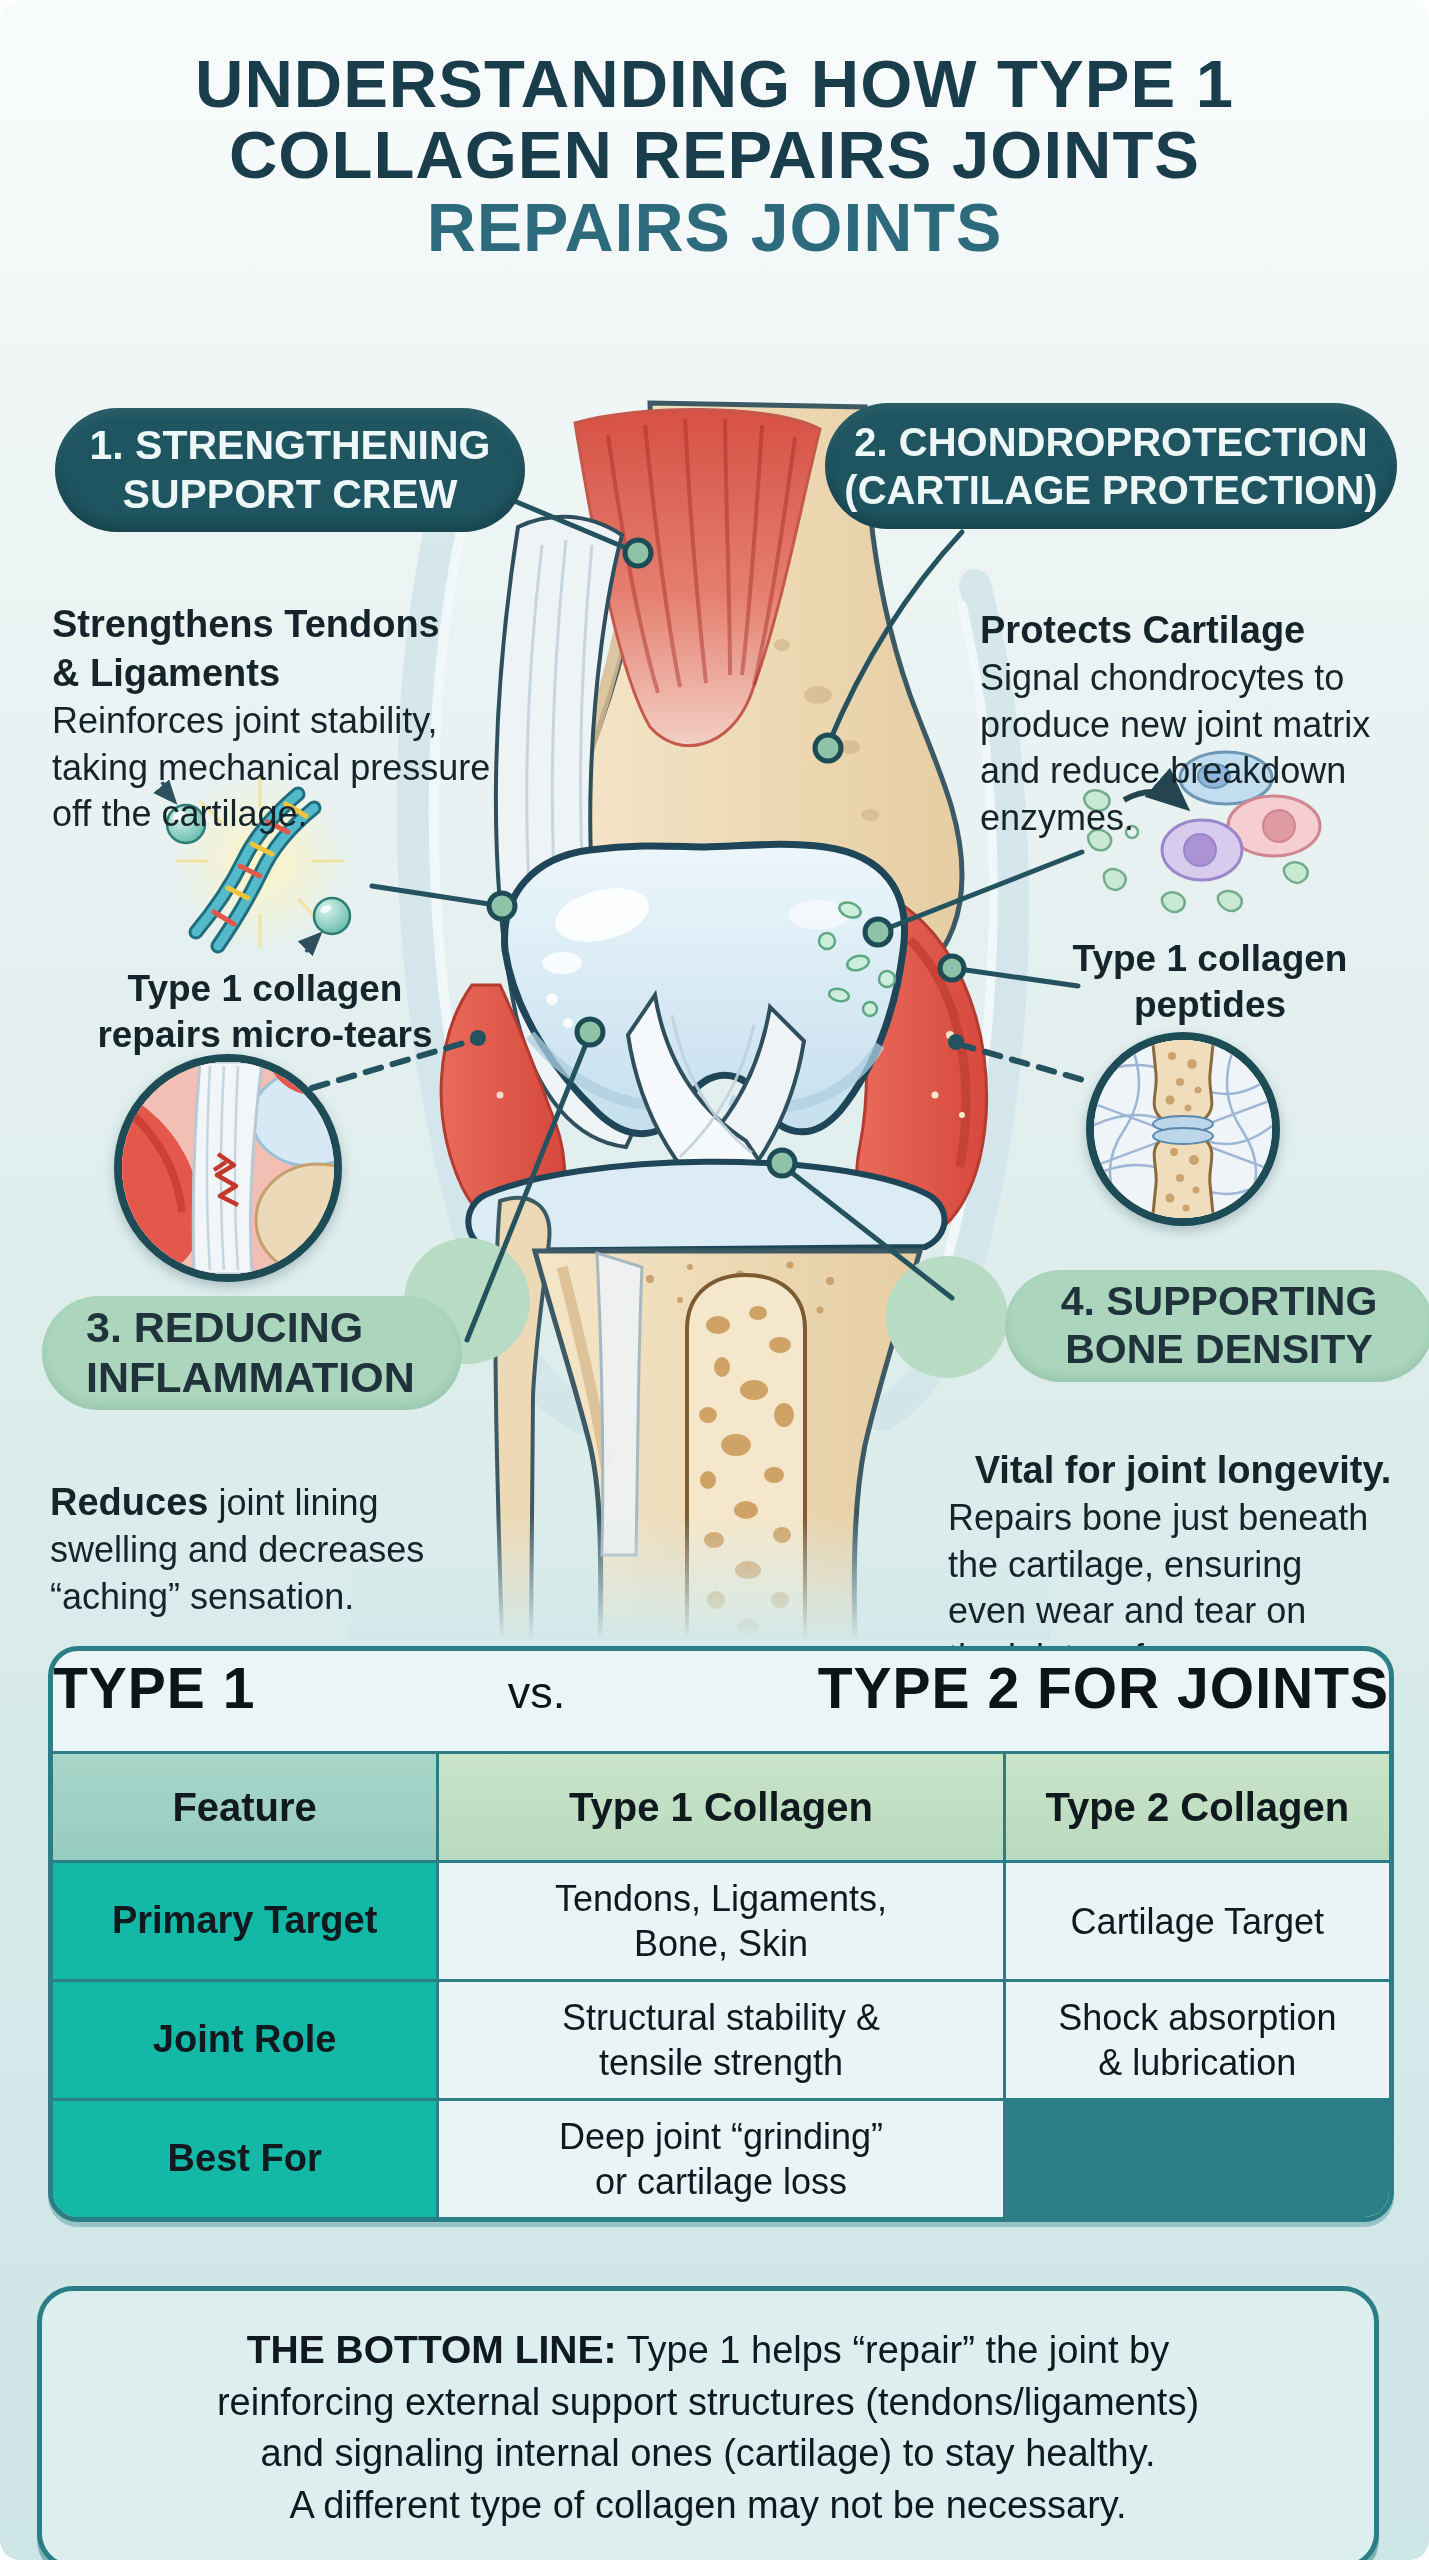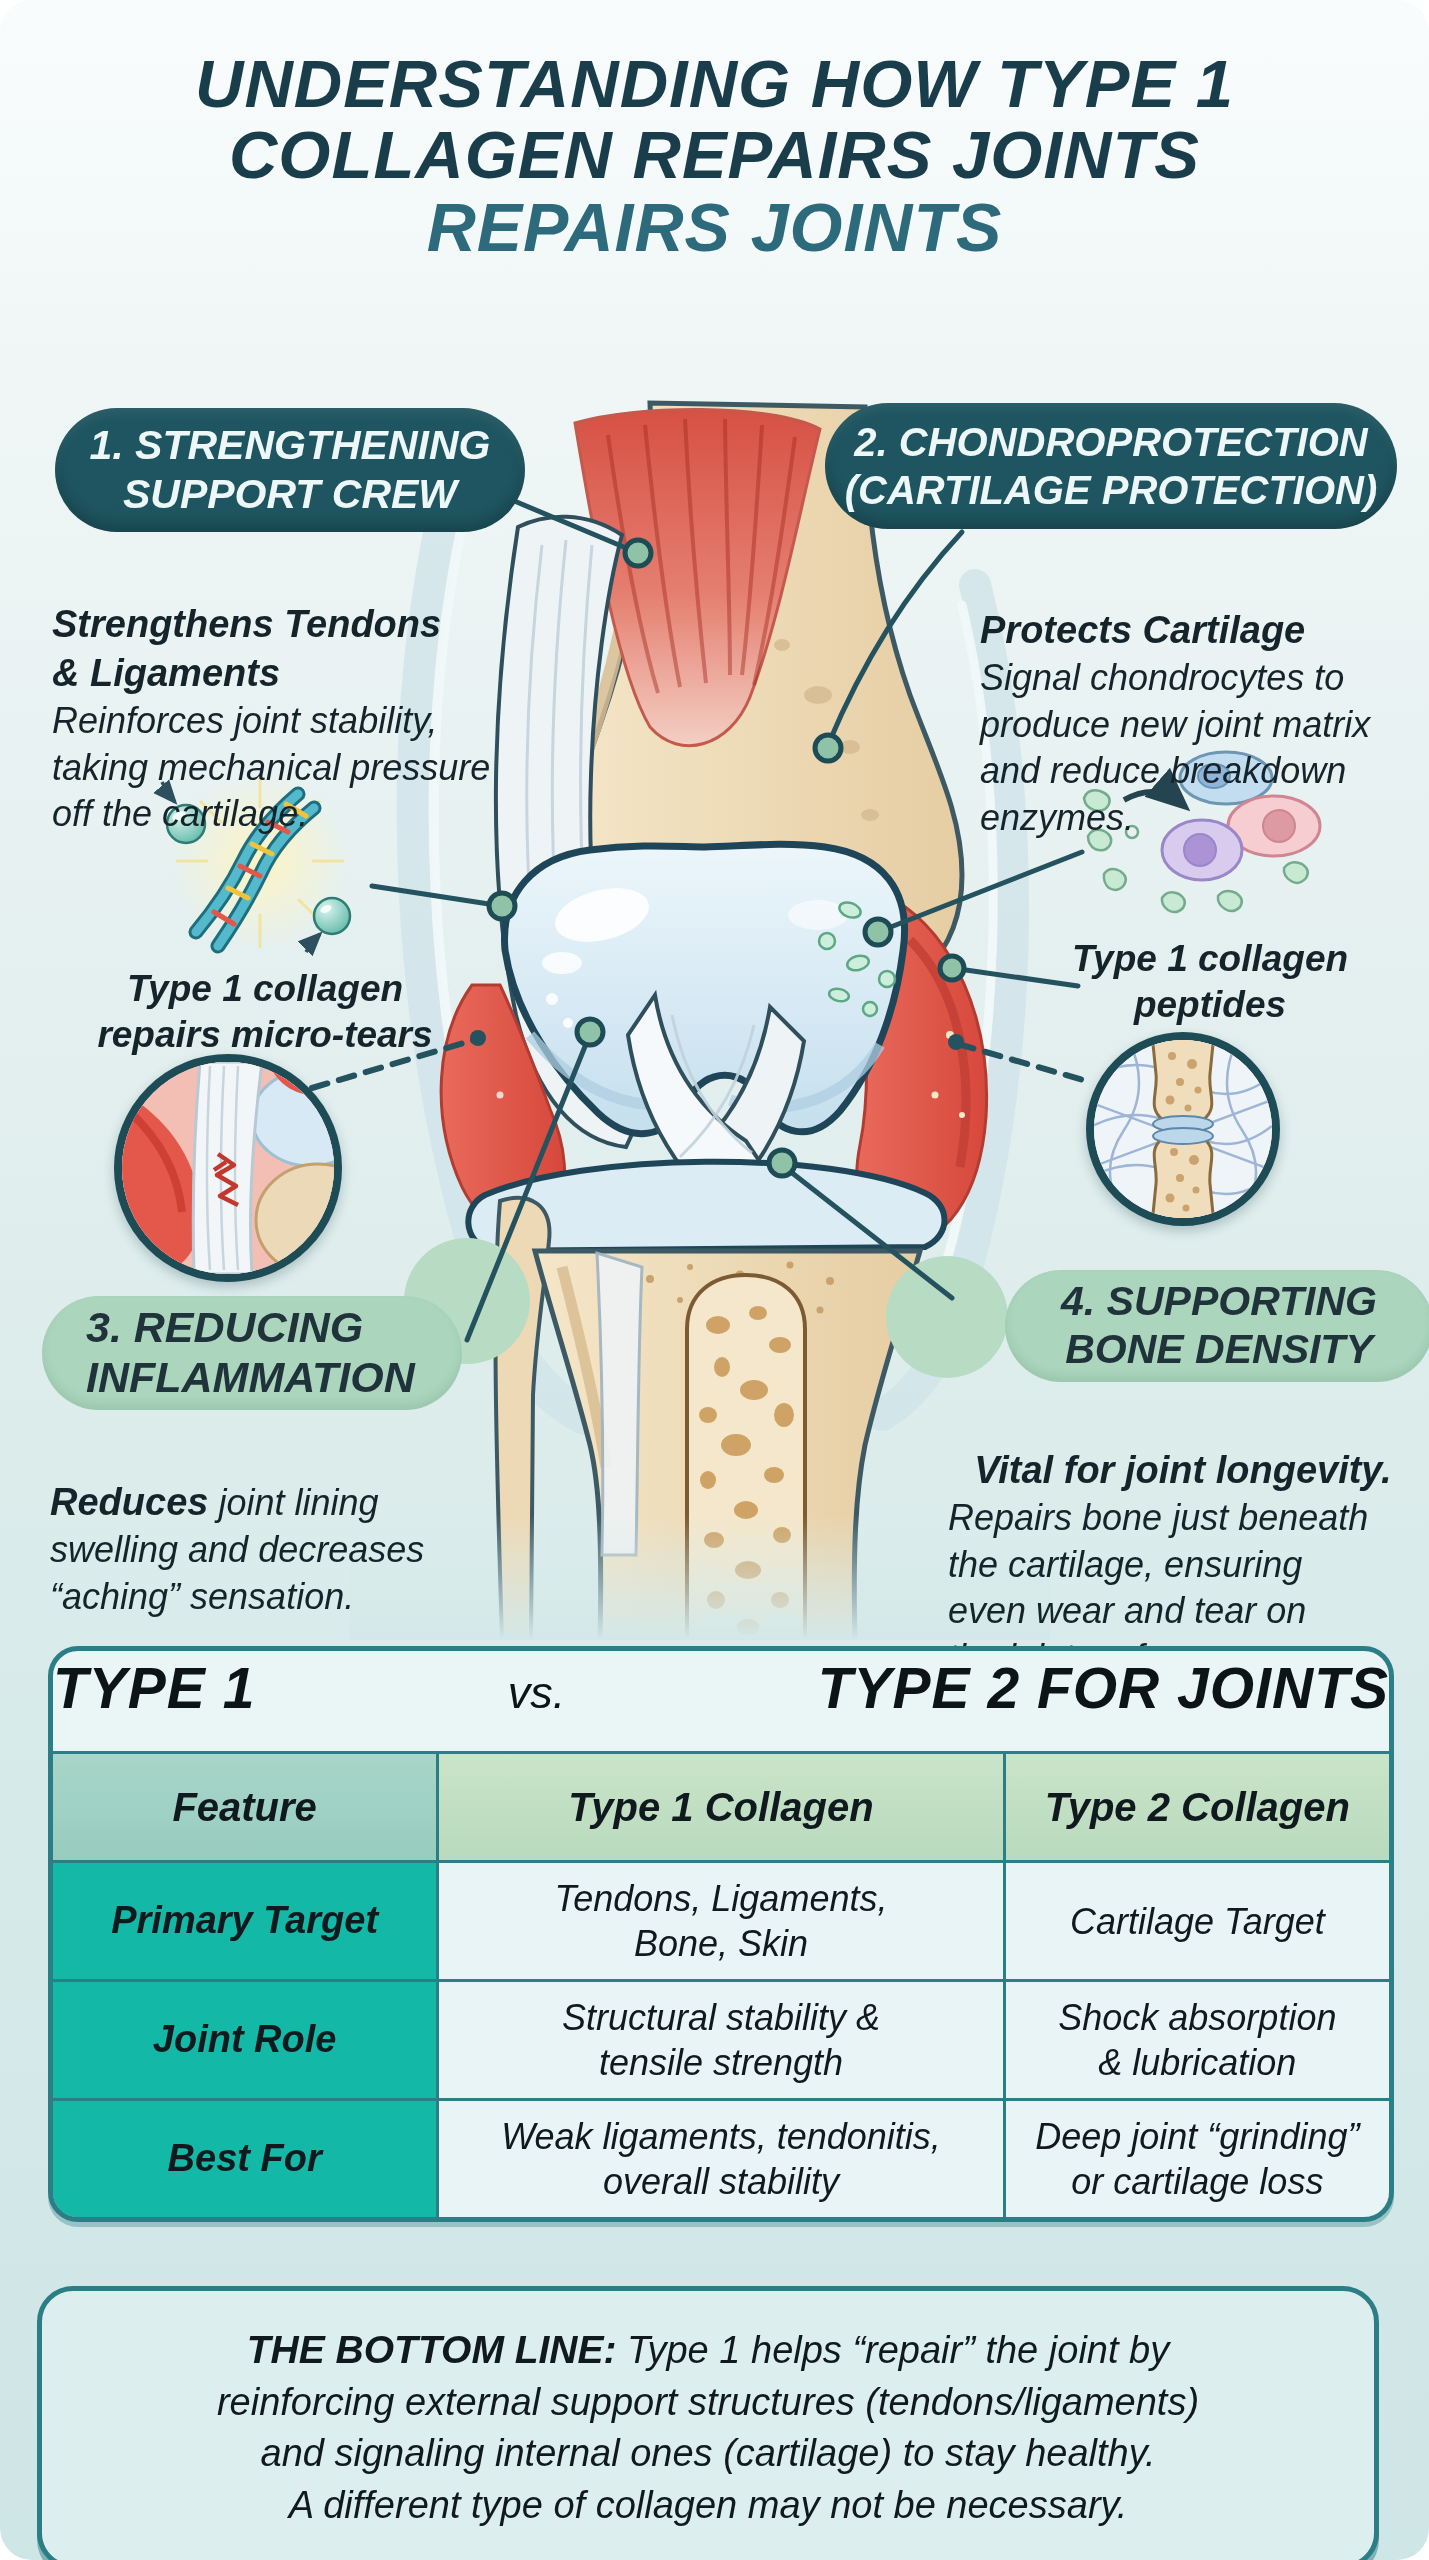--- a/index.html
+++ b/index.html
@@ -1,19 +1,19 @@
 <!DOCTYPE html>
 <html><head>
 <meta charset="utf-8">
 <style>
   html,body{margin:0;padding:0;background:#ffffff;}
   body{width:1429px;height:2560px;position:relative;overflow:hidden;
        font-family:"Liberation Sans",sans-serif;}
-  .card{position:absolute;inset:0;border-radius:32px;overflow:hidden;
-        background:linear-gradient(180deg,#f9fcfc 0%,#eef5f5 18%,#e2efee 42%,#d6eae9 70%,#cfe6e6 100%);font-style:italic;}
+  .card{position:absolute;inset:0;border-radius:20px;overflow:hidden;
+        background:linear-gradient(180deg,#f9fcfc 0%,#eef5f5 18%,#e2efee 42%,#d6eae9 70%,#cfe6e6 100%);}
 
   
   .titlewrap{position:absolute;left:0;right:0;top:48px;text-align:center;z-index:6;}
   .t1{font-size:67px;font-weight:bold;color:#1a3d4b;letter-spacing:1px;line-height:1.06;}
   .t2{font-size:68px;font-weight:bold;color:#2d6b7c;letter-spacing:1px;line-height:1.1;}
 
   
   .pill{position:absolute;display:flex;align-items:center;justify-content:center;text-align:center;
         white-space:pre-line;font-weight:bold;border-radius:66px;z-index:6;}
   .pill.dark{background:#1e5560;color:#eef7f7;
@@ -458,22 +458,20 @@
 Bone, Skin</div>
       <div class="cell">Cartilage Target</div>
 
       <div class="cell rowlab">Joint Role</div>
       <div class="cell">Structural stability &amp;
 tensile strength</div>
       <div class="cell">Shock absorption
 &amp; lubrication</div>
 
       <div class="cell rowlab">Best For</div>
-      <div class="cell">Weak ligaments, tendonitis,
-overall stability</div>
       <div class="cell">Deep joint “grinding”
 or cartilage loss</div>
     </div>
   </section>
 
   <section class="bbox">
     <div><b>THE BOTTOM LINE:</b><span> Type 1 helps “repair” the joint by
 reinforcing external support structures (tendons/ligaments)
 and signaling internal ones (cartilage) to stay healthy.
 A different type of collagen may not be necessary.</span></div>

